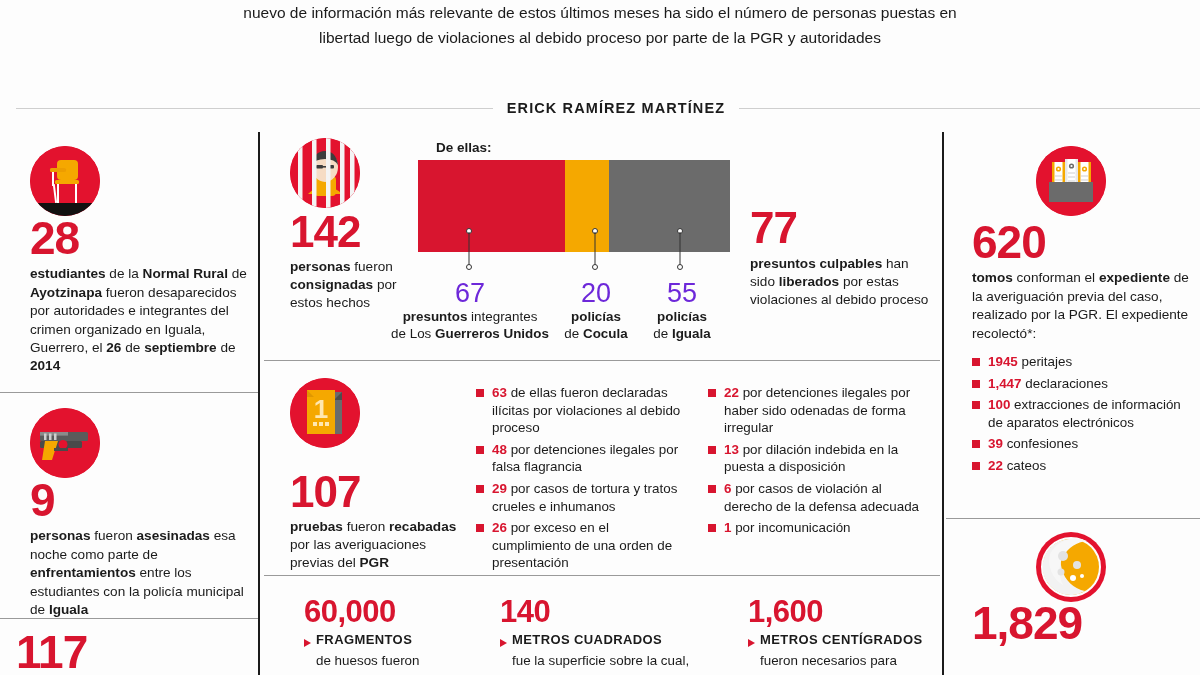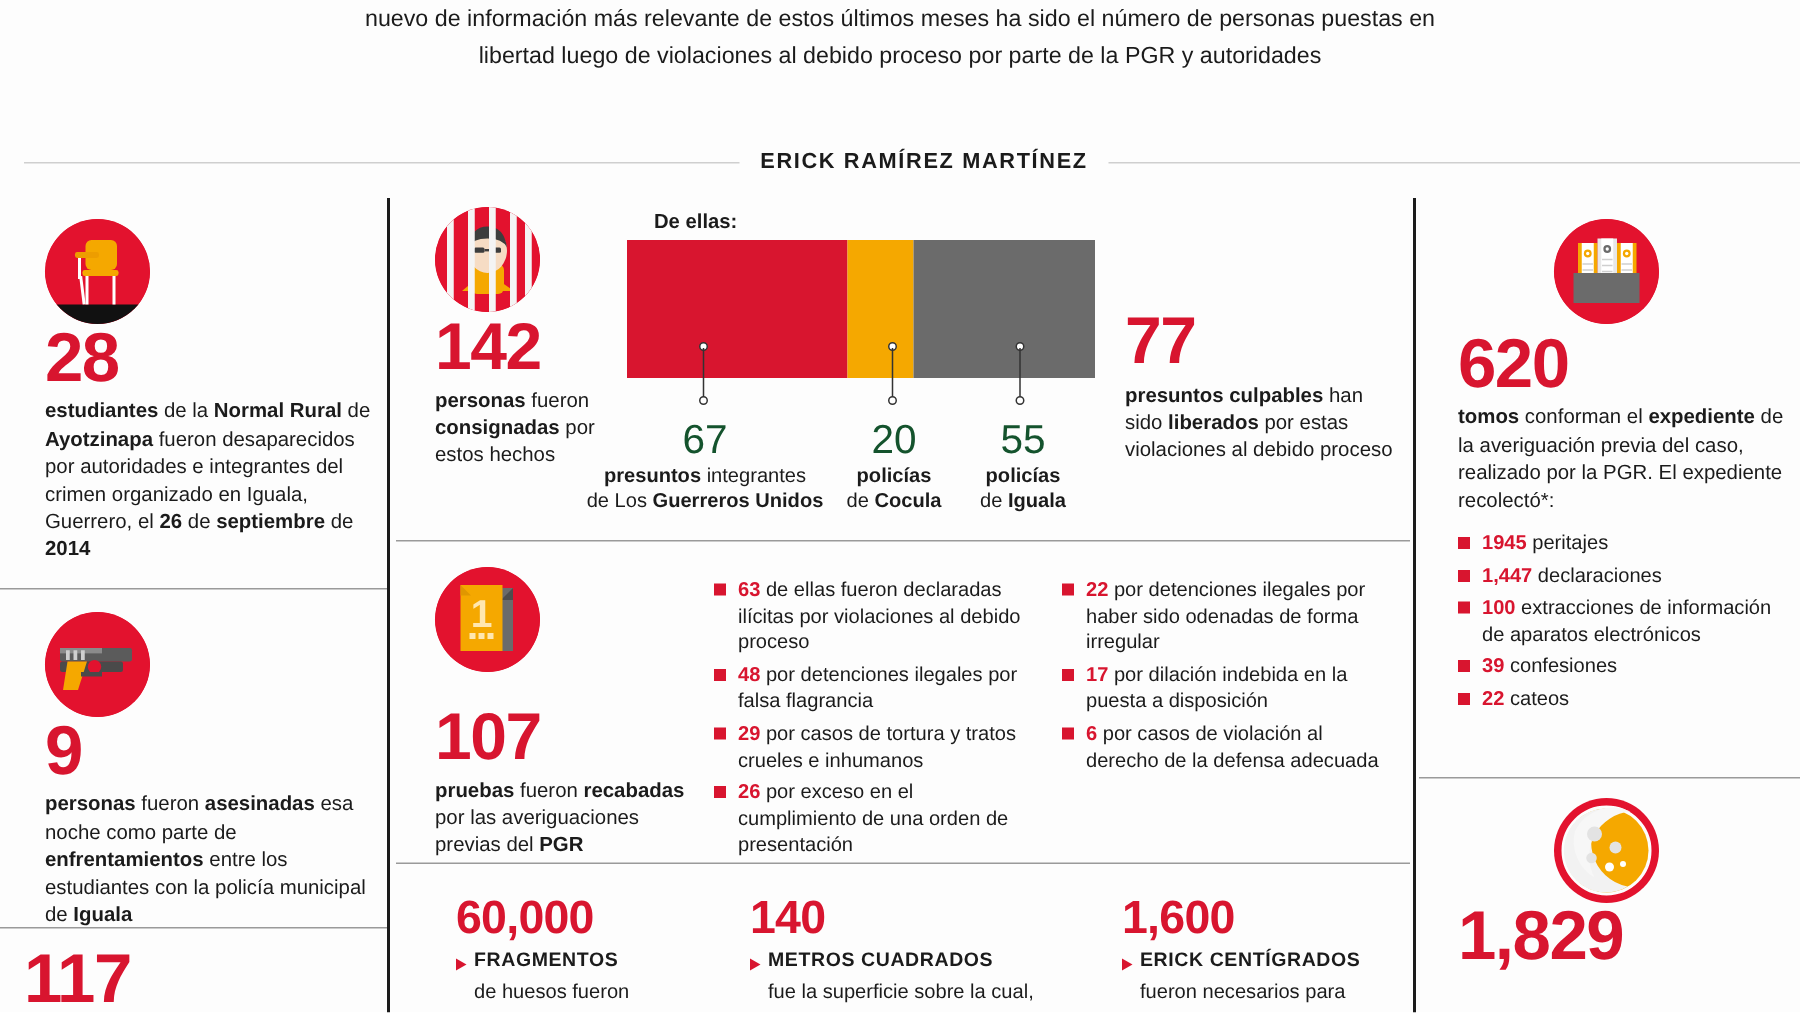--- a/index.html
+++ b/index.html
@@ -67,21 +67,21 @@
     border: 0;
   }
   .seg { height: 100%; }
   .connector { position: absolute; }
   .connector .stem { position: absolute; left: 50%; width: 1px; background: #333; transform: translateX(-50%); }
   .connector .dot {
     position: absolute; left: 50%; width: 6px; height: 6px; border-radius: 50%;
     background: #fff; border: 1px solid #333; transform: translateX(-50%);
   }
   .seg-cap { position: absolute; text-align: center; }
-  .seg-cap .n { font-size: 27px; color: #14532d; line-height: 30px; }
+  .seg-cap .n { font-size: 27px; color: #6d28d9; line-height: 30px; }
   .seg-cap .t { font-size: 13.4px; color: #1b1b1b; line-height: 17px; }
   .seg-cap .t b { font-weight: bold; }
 
   
   ul.blist { list-style: none; }
   ul.blist li {
     position: relative; padding-left: 16px;
     font-size: 13.4px; line-height: 17.6px; color: #1b1b1b;
     margin-bottom: 4px;
   }
@@ -267,22 +267,23 @@
 
     <ul class="blist" style="position:absolute; left:212px; top:252px; width:212px;">
         <li><span class="num">63</span><span> de ellas fueron declaradas ilícitas por violaciones al debido proceso</span></li>
         <li><span class="num">48</span><span> por detenciones ilegales por falsa flagrancia</span></li>
         <li><span class="num">29</span><span> por casos de tortura y tratos crueles e inhumanos</span></li>
         <li><span class="num">26</span><span> por exceso en el cumplimiento de una orden de presentación</span></li>
       </ul>
 
     <ul class="blist" style="position:absolute; left:444px; top:252px; width:212px;">
         <li><span class="num">22</span><span> por detenciones ilegales por haber sido odenadas de forma irregular</span></li>
-        <li><span class="num">17</span><span> por dilación indebida en la puesta a disposición</span></li>
+        <li><span class="num">13</span><span> por dilación indebida en la puesta a disposición</span></li>
         <li><span class="num">6</span><span> por casos de violación al derecho de la defensa adecuada</span></li>
+        <li><span class="num">1</span><span> por incomunicación</span></li>
       </ul>
 
     <div class="hrule" style="left:0px; top:443px; width:676px;"></div>
 
     <div class="tri" style="left:40px; top:462px;">
       <div class="n">60,000</div>
       <div class="k">
         <span class="arrow"></span>
         <span>FRAGMENTOS</span>
       </div>
@@ -295,21 +296,21 @@
         <span class="arrow"></span>
         <span>METROS CUADRADOS</span>
       </div>
       <div class="d">fue la superficie sobre la cual,</div>
     </div>
 
     <div class="tri" style="left:484px; top:462px;">
       <div class="n">1,600</div>
       <div class="k">
         <span class="arrow"></span>
-        <span>ERICK CENTÍGRADOS</span>
+        <span>METROS CENTÍGRADOS</span>
       </div>
       <div class="d">fueron necesarios para</div>
     </div>
   </div>
 
   <div class="col-right">
 
     <div class="stat" style="left:26px; top:14px; width:226px;">
       <div class="icon-circle" style="margin-left:64px;">
         <svg viewBox="0 0 70 70" width="70" height="70" aria-hidden="true">

